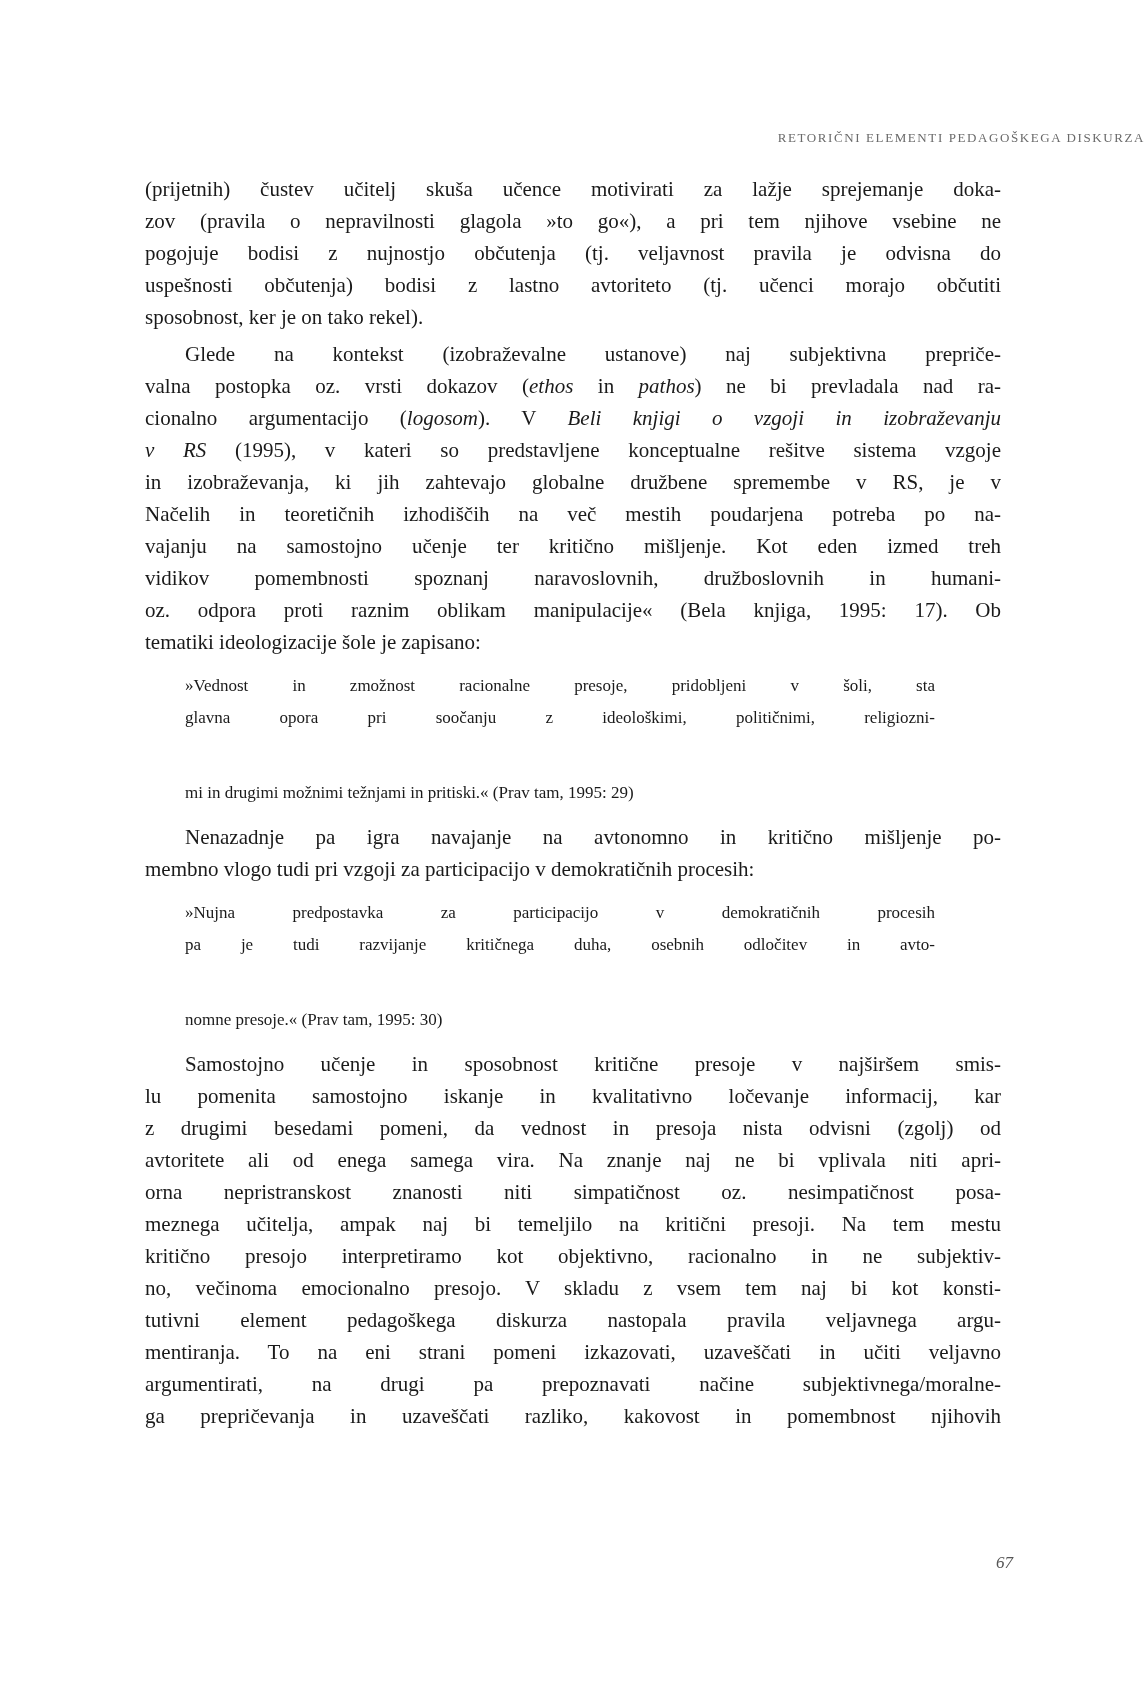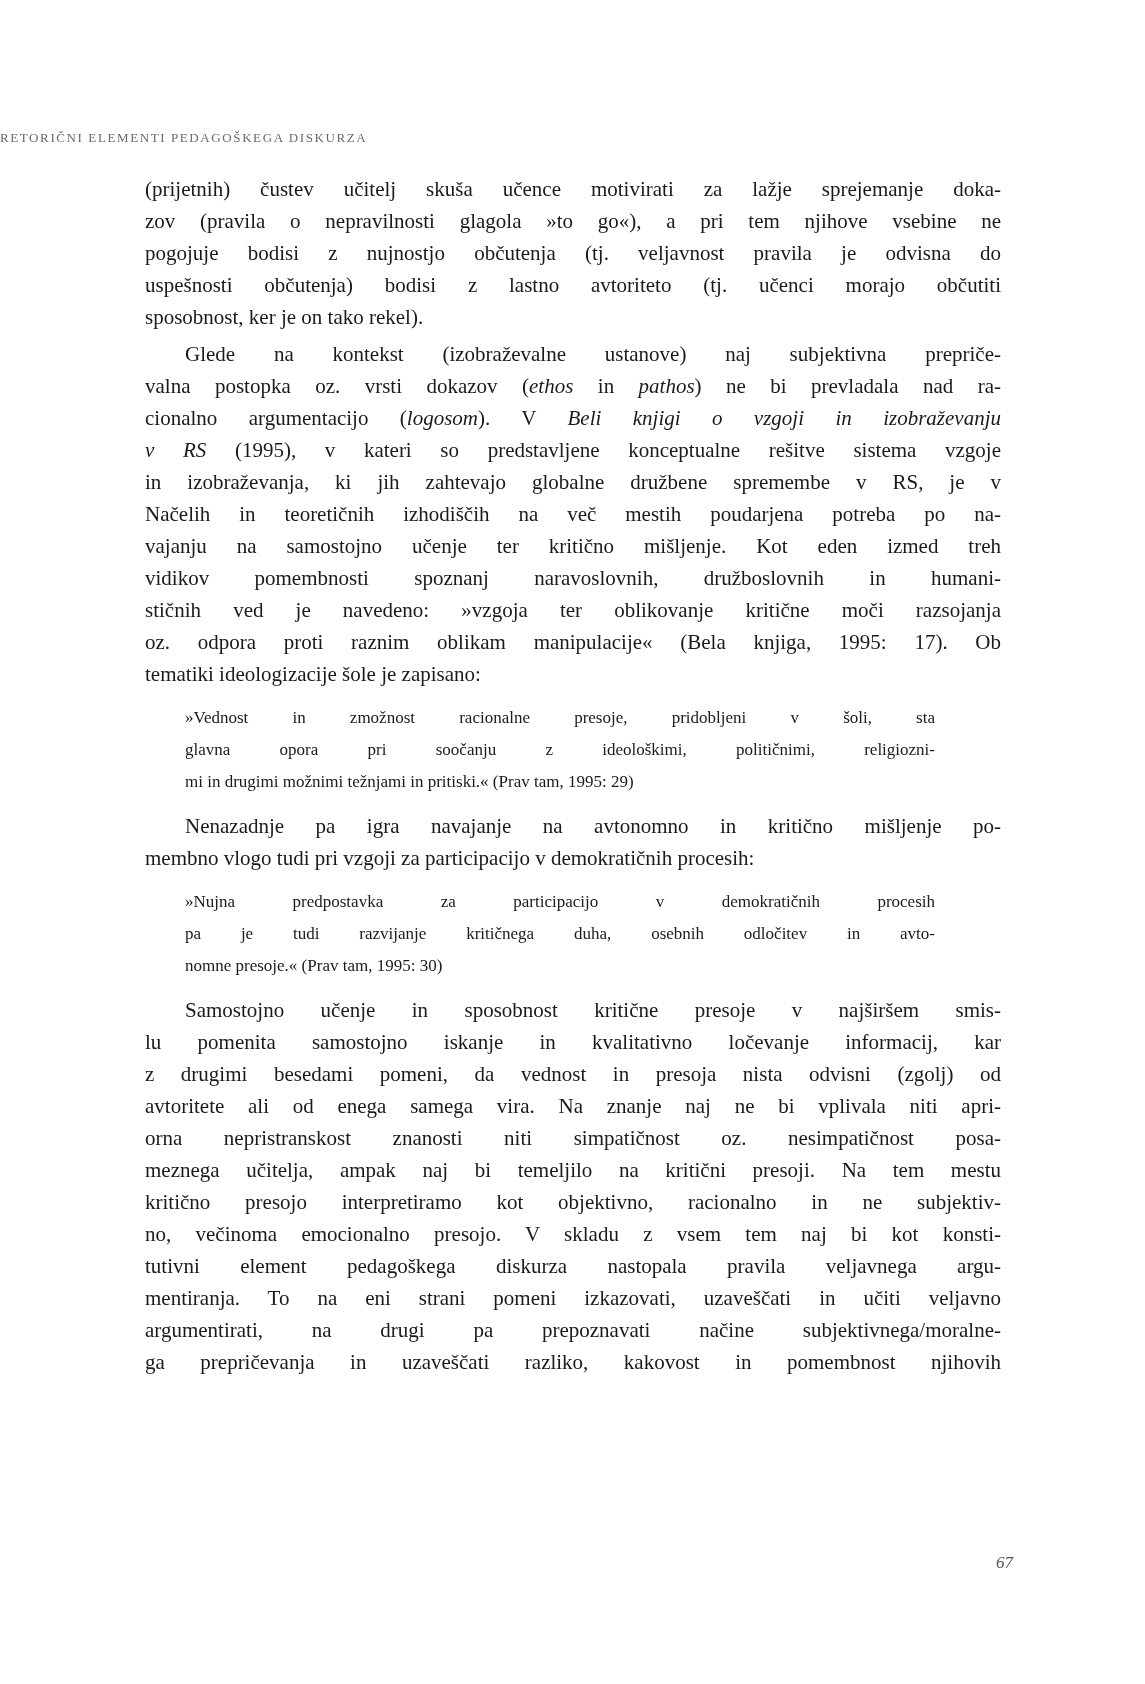--- a/index.html
+++ b/index.html
@@ -1,34 +1,34 @@
 <!DOCTYPE html>
 <html><head>
 <meta charset="utf-8">
 <style>
   html, body { margin: 0; padding: 0; background: #ffffff; }
   body { width: 1145px; height: 1684px; position: relative; overflow: hidden;
          font-family: "Liberation Serif", "DejaVu Serif", serif; color: #1a1a1a; }
   .running-head {
-    position: absolute; top: 130px; left: 0; width: 1145px; text-align: left;
+    position: absolute; top: 130px; left: 0; width: 1145px; text-align: right;
     font-size: 13px; letter-spacing: 1.6px; color: #6a6a6a;
   }
   .text-block {
     position: absolute; top: 173px; left: 145px; width: 856px;
   }
   .line {
     display: block; height: 32px; line-height: 32px; font-size: 21px;
     white-space: nowrap; text-align: justify; text-align-last: justify;
   }
   .line.last { text-align-last: left; }
   .line.indent { padding-left: 40px; }
   .para-gap { height: 5px; }
   .quote-gap { height: 12px; }
   .quote .line { padding-left: 40px; width: 750px; font-size: 17px; }
-  .quote .line.last { text-align-last: left; }
+  .quote .line.last { text-align-last: left; margin-top: 43px; }
   i { }
   .page-number {
     position: absolute; top: 1553px; left: 980px; font-size: 17px; color: #555;
     font-style: italic;
     margin-left: 16px;
   }
 </style>
 </head>
 <body>
 
@@ -47,21 +47,20 @@
 
   <div>
     <span class="line indent">Glede na kontekst (izobraževalne ustanove) naj subjektivna prepriče-</span>
     <span class="line"><span>valna postopka oz. vrsti dokazov (</span><i>ethos</i><span> in </span><i>pathos</i><span>) ne bi prevladala nad ra-</span></span>
     <span class="line"><span>cionalno argumentacijo (</span><i>logosom</i><span>). V </span><i>Beli knjigi o vzgoji in izobraževanju</i></span>
     <span class="line"><i>v RS</i><span> (1995), v kateri so predstavljene konceptualne rešitve sistema vzgoje</span></span>
     <span class="line">in izobraževanja, ki jih zahtevajo globalne družbene spremembe v RS, je v</span>
     <span class="line">Načelih in teoretičnih izhodiščih na več mestih poudarjena potreba po na-</span>
     <span class="line">vajanju na samostojno učenje ter kritično mišljenje. Kot eden izmed treh</span>
     <span class="line">vidikov pomembnosti spoznanj naravoslovnih, družboslovnih in humani-</span>
-    <span class="line">stičnih ved je navedeno: »vzgoja ter oblikovanje kritične moči razsojanja</span>
     <span class="line">oz. odpora proti raznim oblikam manipulacije« (Bela knjiga, 1995: 17). Ob</span>
     <span class="line last">tematiki ideologizacije šole je zapisano:</span>
   </div>
   <div class="quote-gap"></div>
 
   <div class="quote">
     <span class="line">»Vednost in zmožnost racionalne presoje, pridobljeni v šoli, sta</span>
     <span class="line">glavna opora pri soočanju z ideološkimi, političnimi, religiozni-</span>
     <span class="line last">mi in drugimi možnimi težnjami in pritiski.« (Prav tam, 1995: 29)</span>
   </div>

